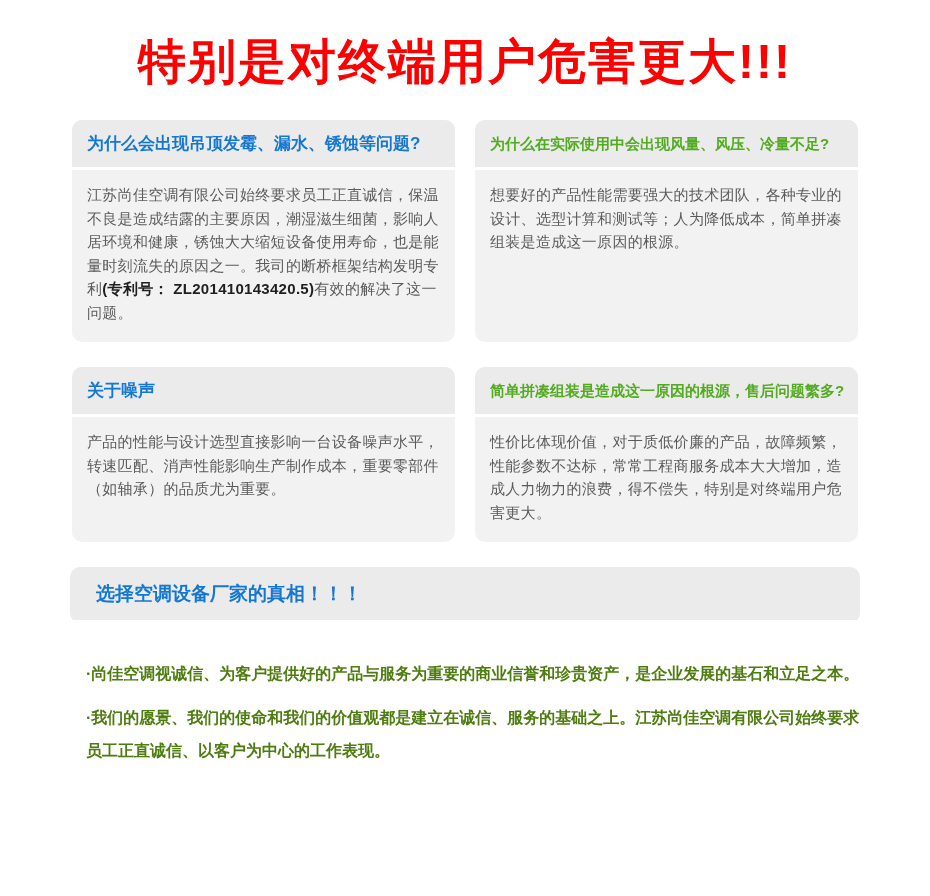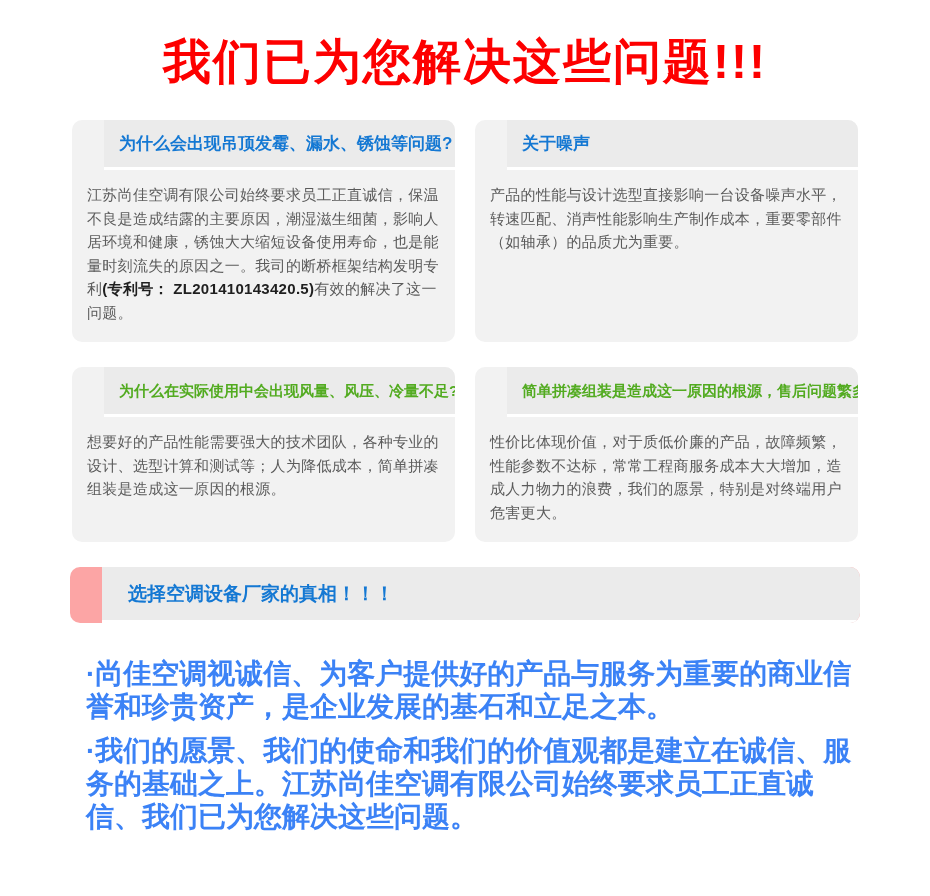--- a/index.html
+++ b/index.html
@@ -28,21 +28,20 @@
   }
   .card{
     background:#f2f2f2;
     border-radius:10px;
     overflow:hidden;
   }
   .card-head{
     background:#ebebeb;
     border-bottom:3px solid #ffffff;
     padding:13px 15px 12px;
-    margin-left:32px;
   }
   .card-heading{
     margin:0;
     font-size:17px;
     font-weight:bold;
     line-height:22px;
     white-space:nowrap;
   }
   .card-heading.compact{font-size:15px;}
   .h-blue{color:#1478d3;}
@@ -76,74 +75,74 @@
     padding:12px 26px 24px;
     font-size:17px;
     line-height:28px;
     color:#3e3e3e;
     font-weight:bold;
     letter-spacing:0.3px;
   }
   .truth-body p{margin:0;}
   .footer-notes{
     margin:34px 66px 44px 86px;
-    color:#3b82f6;
-    font-size:28px;
+    color:#4d7c0f;
+    font-size:16px;
     font-weight:bold;
     line-height:33px;
   }
   .footer-notes p{margin:0 0 11px;}
 </style>
 </head>
 <body>
 
-<h1 class="page-title">我们已为您解决这些问题!!!</h1>
+<h1 class="page-title">特别是对终端用户危害更大!!!</h1>
 
 <div class="cards">
 
   <section class="card">
     <div class="card-head">
       <h3 class="card-heading h-blue">为什么会出现吊顶发霉、漏水、锈蚀等问题?</h3>
     </div>
     <div class="card-body">
       <p><span>江苏尚佳空调有限公司始终要求员工正直诚信，保温不良是造成结露的主要原因，潮湿滋生细菌，影响人居环境和健康，锈蚀大大缩短设备使用寿命，也是能量时刻流失的原因之一。我司的断桥框架结构发明专利</span><span class="patent-bold">(专利号： ZL201410143420.5)</span><span>有效的解决了这一问题。</span></p>
     </div>
   </section>
 
   <section class="card">
     <div class="card-head">
+      <h3 class="card-heading compact h-green">为什么在实际使用中会出现风量、风压、冷量不足?</h3>
+    </div>
+    <div class="card-body">
+      <p>想要好的产品性能需要强大的技术团队，各种专业的设计、选型计算和测试等；人为降低成本，简单拼凑组装是造成这一原因的根源。</p>
+    </div>
+  </section>
+
+  <section class="card">
+    <div class="card-head">
       <h3 class="card-heading h-blue">关于噪声</h3>
     </div>
     <div class="card-body">
       <p>产品的性能与设计选型直接影响一台设备噪声水平，转速匹配、消声性能影响生产制作成本，重要零部件（如轴承）的品质尤为重要。</p>
     </div>
   </section>
 
   <section class="card">
     <div class="card-head">
-      <h3 class="card-heading compact h-green">为什么在实际使用中会出现风量、风压、冷量不足?</h3>
-    </div>
-    <div class="card-body">
-      <p>想要好的产品性能需要强大的技术团队，各种专业的设计、选型计算和测试等；人为降低成本，简单拼凑组装是造成这一原因的根源。</p>
-    </div>
-  </section>
-
-  <section class="card">
-    <div class="card-head">
       <h3 class="card-heading compact h-green">简单拼凑组装是造成这一原因的根源，售后问题繁多?</h3>
     </div>
     <div class="card-body">
-      <p>性价比体现价值，对于质低价廉的产品，故障频繁，性能参数不达标，常常工程商服务成本大大增加，造成人力物力的浪费，我们的愿景，特别是对终端用户危害更大。</p>
+      <p>性价比体现价值，对于质低价廉的产品，故障频繁，性能参数不达标，常常工程商服务成本大大增加，造成人力物力的浪费，得不偿失，特别是对终端用户危害更大。</p>
     </div>
   </section>
 
 </div>
 
 <section class="truth-card">
   <div class="card-head">
     <h3 class="truth-heading">选择空调设备厂家的真相！！！</h3>
   </div>
 </section>
 
 <div class="footer-notes">
   <p>·尚佳空调视诚信、为客户提供好的产品与服务为重要的商业信誉和珍贵资产，是企业发展的基石和立足之本。</p>
-  <p>·我们的愿景、我们的使命和我们的价值观都是建立在诚信、服务的基础之上。江苏尚佳空调有限公司始终要求员工正直诚信、我们已为您解决这些问题。</p>
+  <p>·我们的愿景、我们的使命和我们的价值观都是建立在诚信、服务的基础之上。江苏尚佳空调有限公司始终要求员工正直诚信、以客户为中心的工作表现。</p>
 </div>
 
 </body></html>

